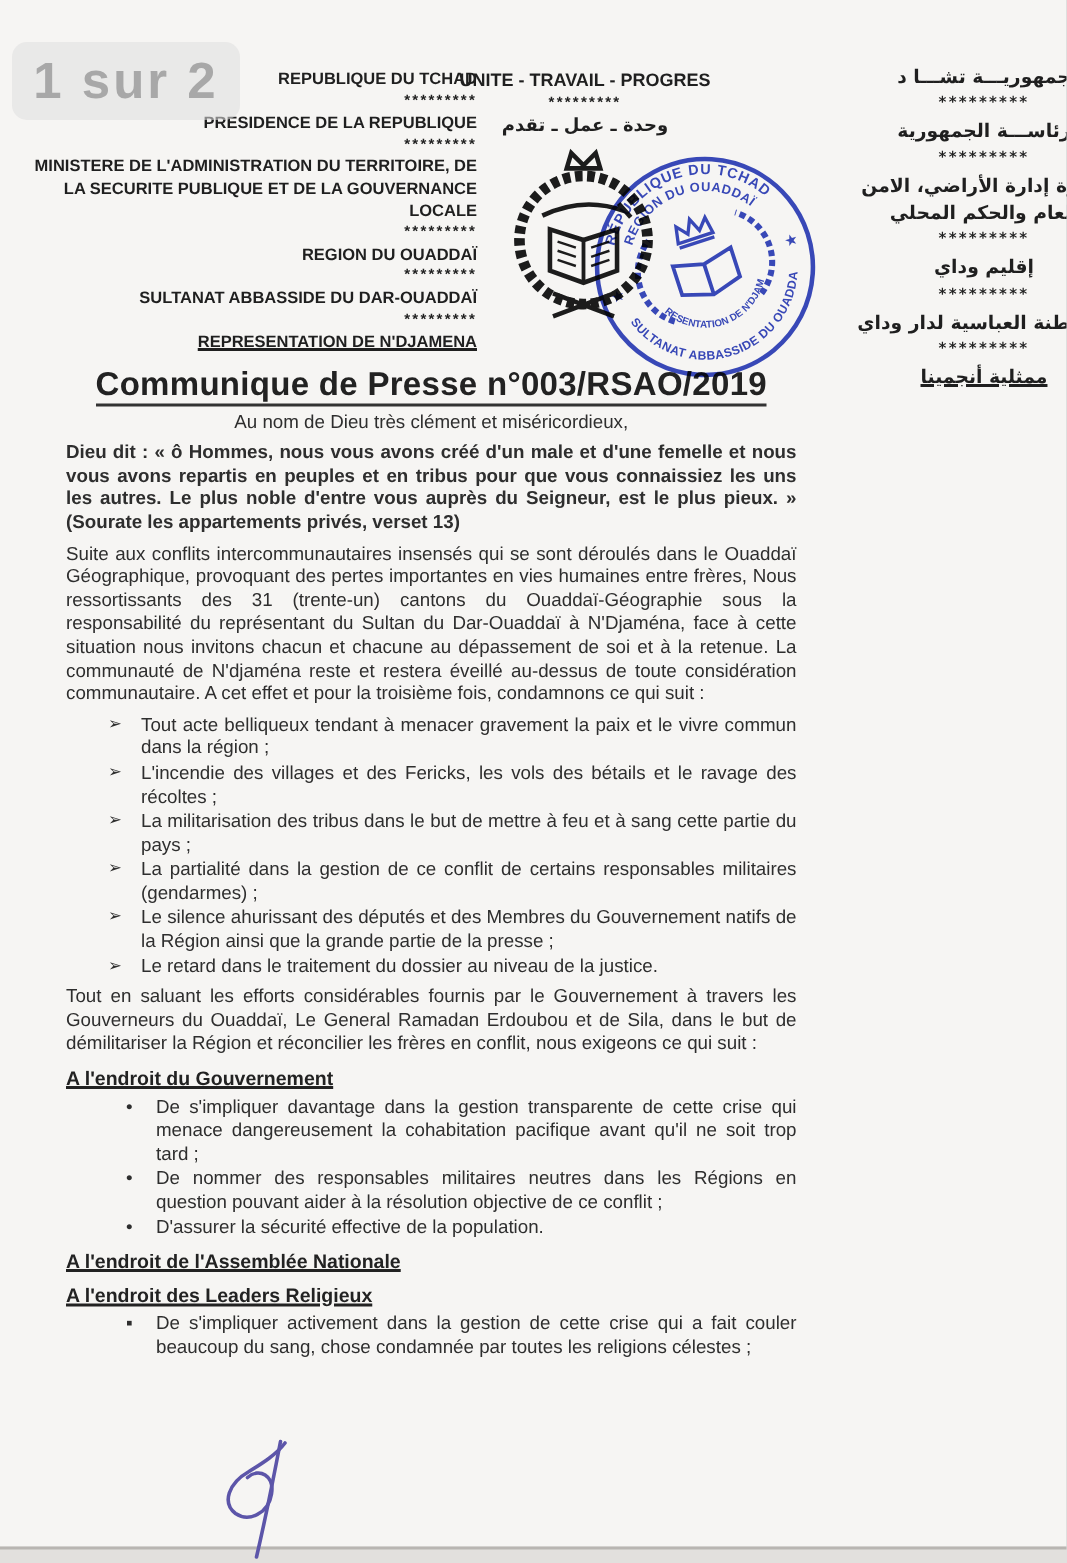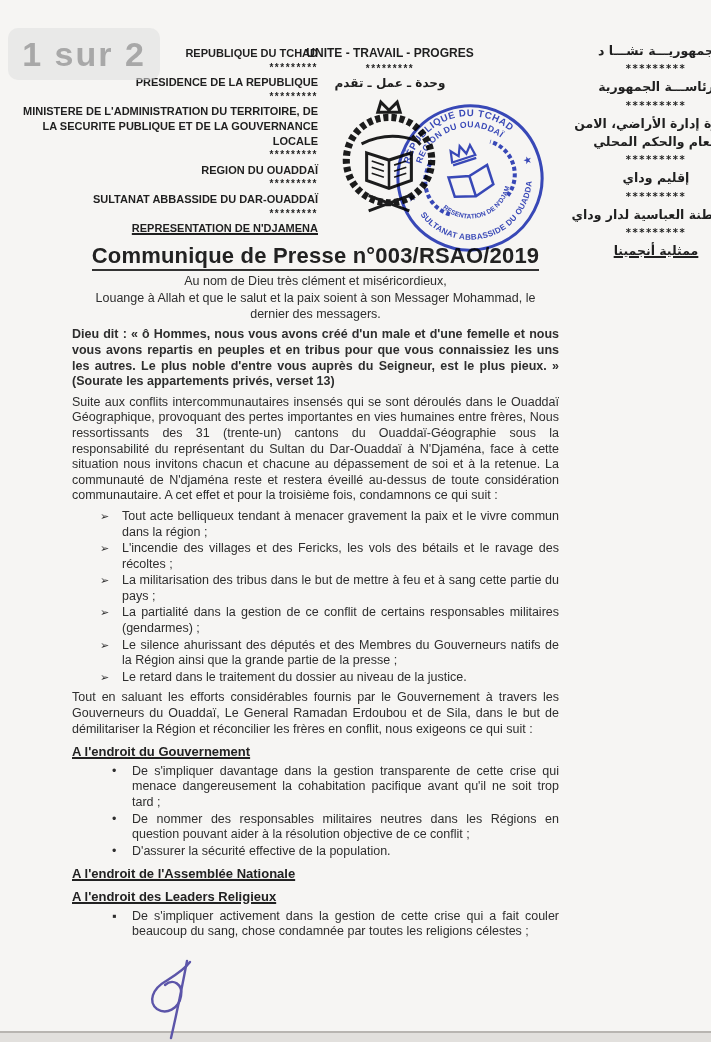--- a/index.html
+++ b/index.html
@@ -46,21 +46,21 @@
   }
   .sep{letter-spacing:1.5px;font-size:10px;}
   .u{text-decoration:underline;text-decoration-thickness:1.5px;}
   .ar{font-family:"DejaVu Sans", sans-serif;direction:rtl;}
   .emblem-wrap{position:absolute;left:333px;top:97px;z-index:5;}
   .stamp-wrap{position:absolute;left:394px;top:102px;z-index:10;opacity:0.93;mix-blend-mode:multiply;}
   
   .doc{
     position:absolute;left:0;top:246px;width:575px;
     padding:0 44px;box-sizing:border-box;
-    font-size:12.5px;line-height:15.6px;color:#2e2e2e;margin-left:28px;
+    font-size:12.5px;line-height:15.6px;color:#2e2e2e;
   }
   .doc-title{
     text-align:center;margin:2px 0 6px 0;
   }
   .doc-title span{
     font-size:22px;font-weight:bold;color:#222;
     border-bottom:2.5px solid #333;padding-bottom:1px;
     letter-spacing:0.2px;
   }
   .invocation{font-weight:normal;text-align:center;margin:2px 18px;}
@@ -172,21 +172,20 @@
     <div class="u">ممثلية أنجمينا</div>
   </div>
 
   <div class="doc">
 
     <div class="doc-title">
       <span>Communique de Presse n°003/RSAO/2019</span>
     </div>
 
     <div class="invocation">Au nom de Dieu très clément et miséricordieux,</div>
-    <div class="invocation">Louange à Allah et que le salut et la paix soient à son Messager Mohammad, le dernier des messagers.</div>
 
     <div class="para bold">Dieu dit : « ô Hommes, nous vous avons créé d'un male et d'une femelle et nous vous avons repartis en peuples et en tribus pour que vous connaissiez les uns les autres. Le plus noble d'entre vous auprès du Seigneur, est le plus pieux. » (Sourate les appartements privés, verset 13)</div>
 
     <div class="para">Suite aux conflits intercommunautaires insensés qui se sont déroulés dans le Ouaddaï Géographique, provoquant des pertes importantes en vies humaines entre frères, Nous ressortissants des 31 (trente-un) cantons du Ouaddaï-Géographie sous la responsabilité du représentant du Sultan du Dar-Ouaddaï à N'Djaména, face à cette situation nous invitons chacun et chacune au dépassement de soi et à la retenue. La communauté de N'djaména reste et restera éveillé au-dessus de toute considération communautaire. A cet effet et pour la troisième fois, condamnons ce qui suit :</div>
 
     <div class="arrow-list">
       <div class="li">
         <span class="marker">➢</span>
         <span class="txt">Tout acte belliqueux tendant à menacer gravement la paix et le vivre commun dans la région ;</span>
       </div>
@@ -197,21 +196,21 @@
       <div class="li">
         <span class="marker">➢</span>
         <span class="txt">La militarisation des tribus dans le but de mettre à feu et à sang cette partie du pays ;</span>
       </div>
       <div class="li">
         <span class="marker">➢</span>
         <span class="txt">La partialité dans la gestion de ce conflit de certains responsables militaires (gendarmes) ;</span>
       </div>
       <div class="li">
         <span class="marker">➢</span>
-        <span class="txt">Le silence ahurissant des députés et des Membres du Gouverneurs natifs de la Région ainsi que la grande partie de la presse ;</span>
+        <span class="txt">Le silence ahurissant des députés et des Membres du Gouvernement natifs de la Région ainsi que la grande partie de la presse ;</span>
       </div>
       <div class="li">
         <span class="marker">➢</span>
         <span class="txt">Le retard dans le traitement du dossier au niveau de la justice.</span>
       </div>
     </div>
 
     <div class="para">Tout en saluant les efforts considérables fournis par le Gouvernement à travers les Gouverneurs du Ouaddaï, Le General Ramadan Erdoubou et de Sila, dans le but de démilitariser la Région et réconcilier les frères en conflit, nous exigeons ce qui suit :</div>
 
     <div class="section-h">A l'endroit du Gouvernement</div>

